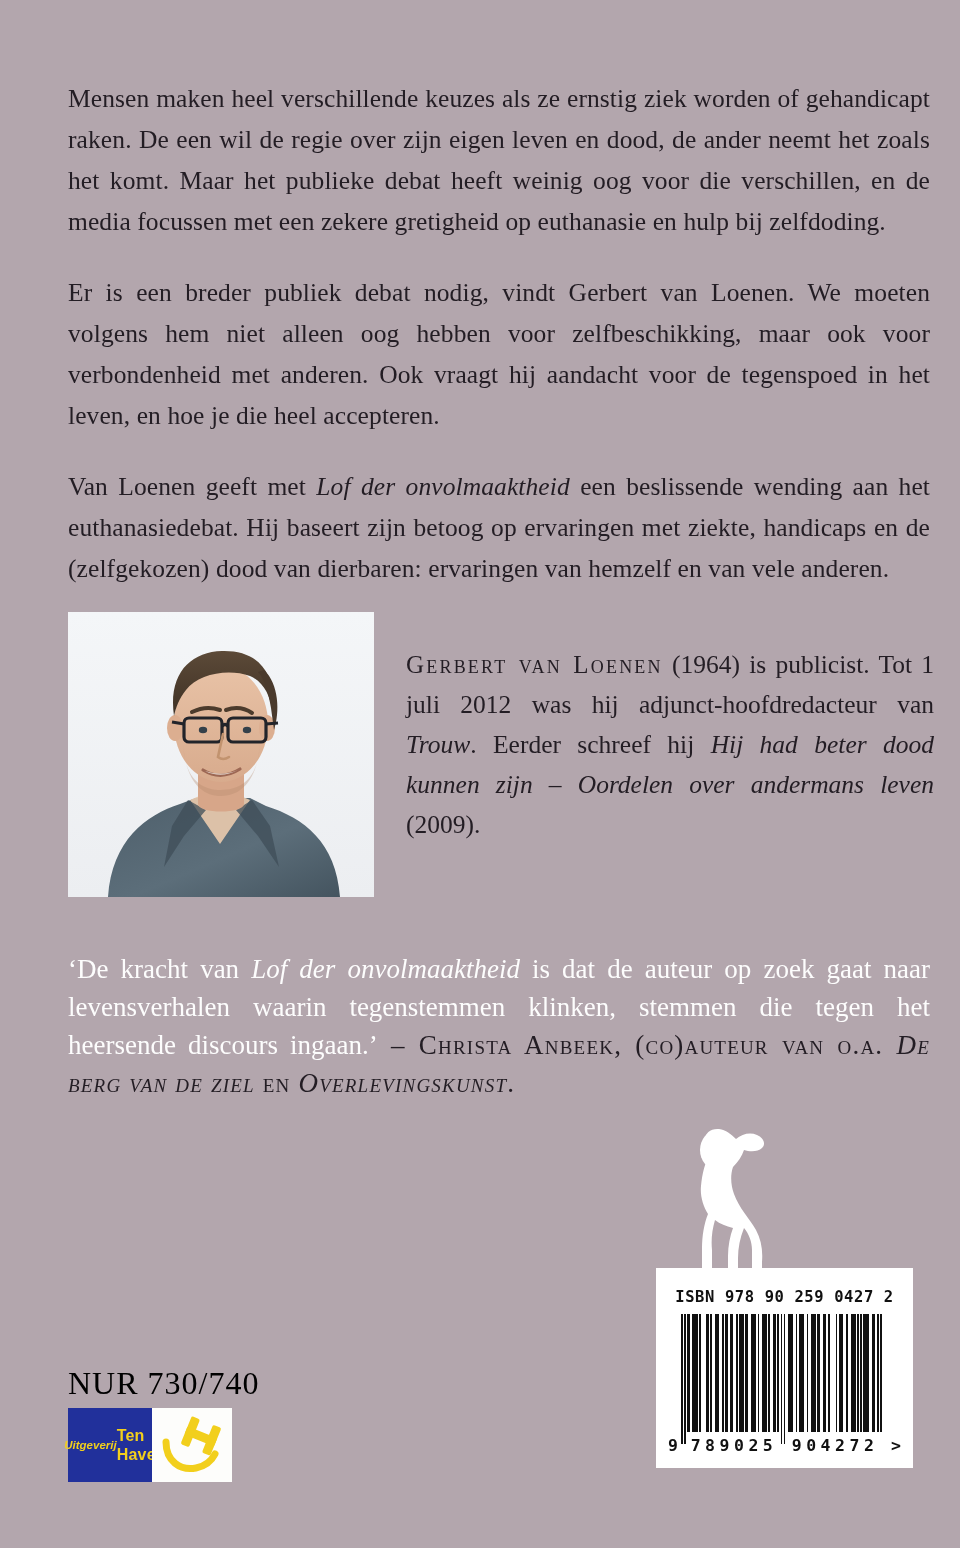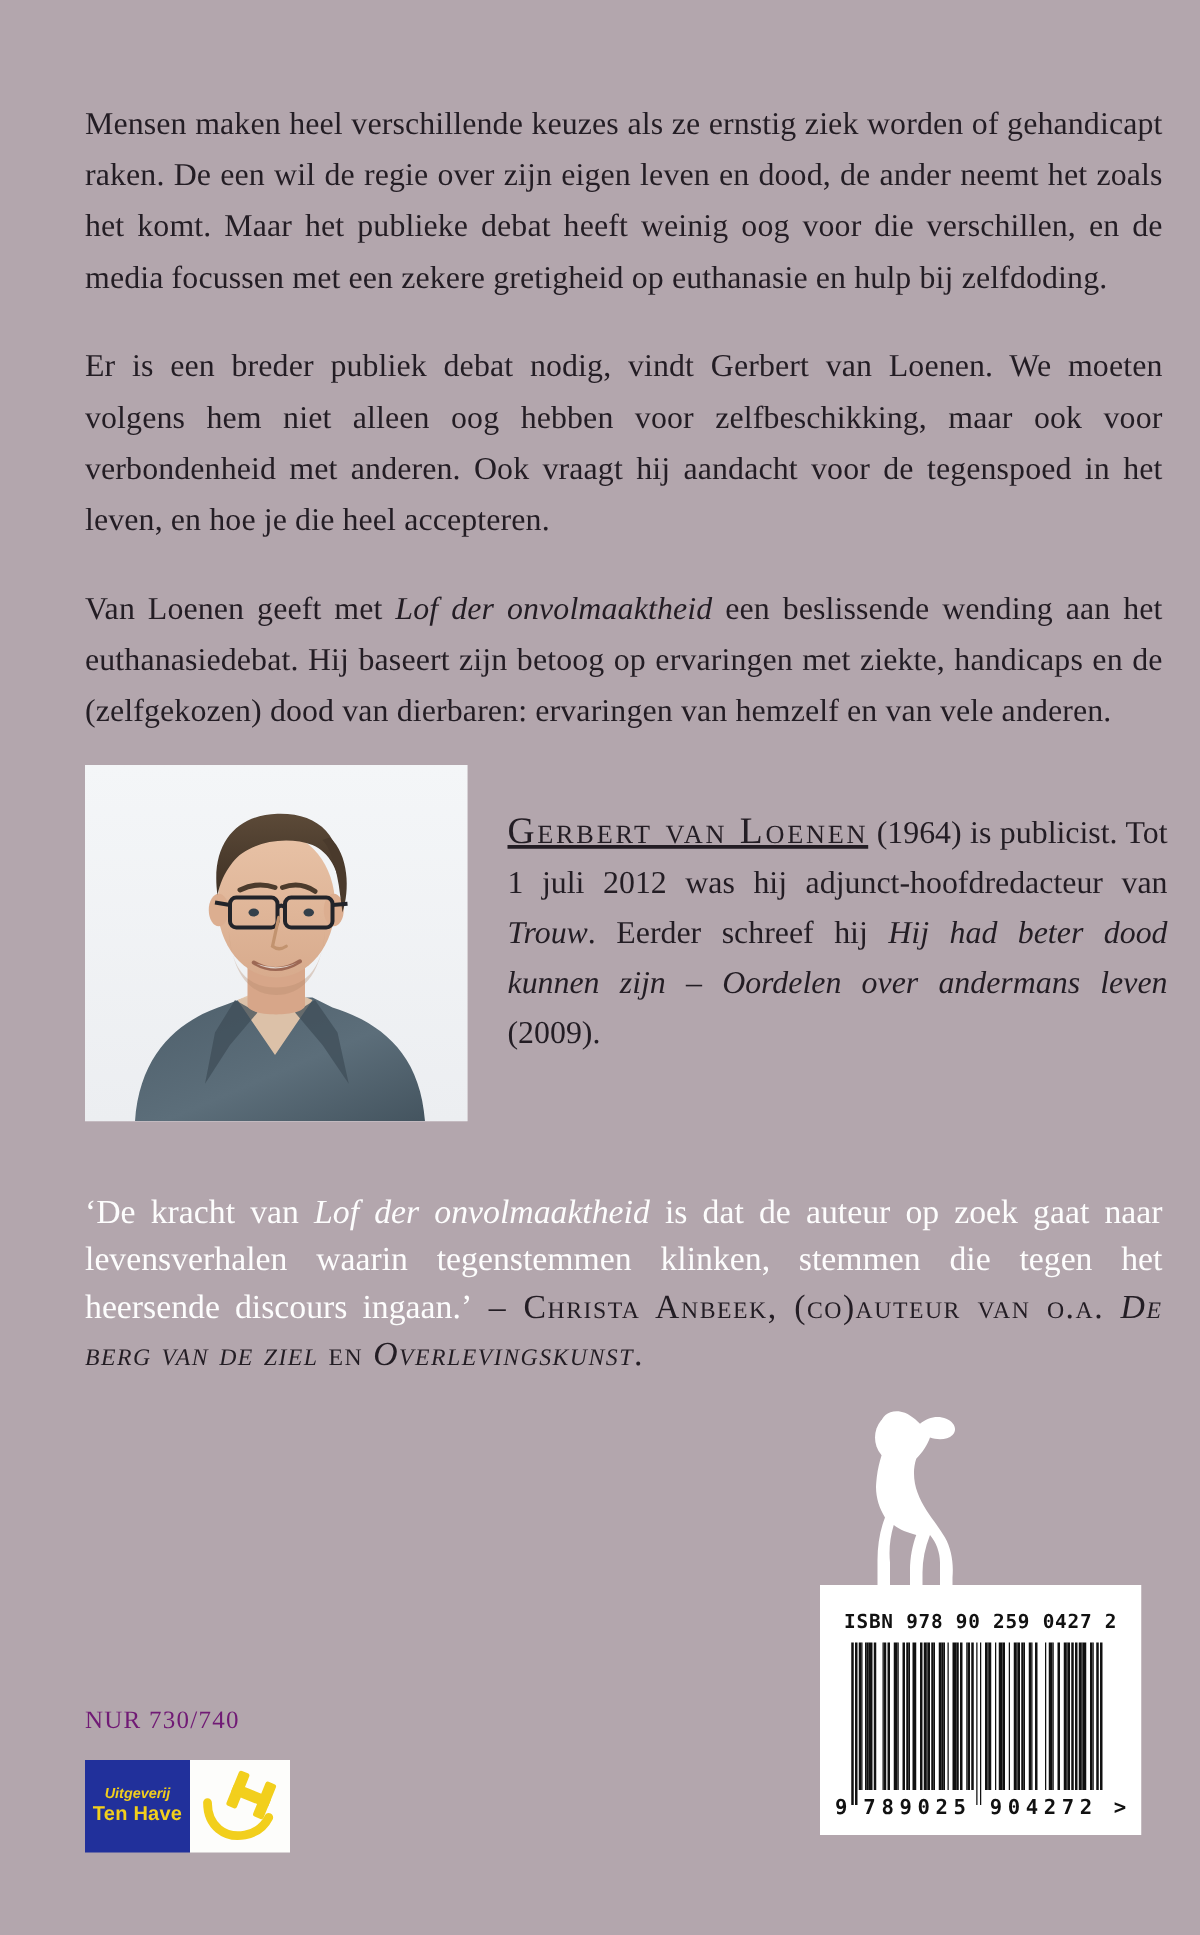--- a/index.html
+++ b/index.html
@@ -60,22 +60,21 @@
     top: 645px;
     width: 528px;
     font-size: 25.5px;
     line-height: 40px;
     color: #231d24;
     text-align: justify;
   }
   .bio .sc {
     font-variant: small-caps;
     letter-spacing: 2.2px;
-    font-size: 30px;
-    text-decoration: underline;
+    font-size: 25px;
   }
   .bio i { font-style: italic; }
 
   
   .quote {
     position: absolute;
     left: 68px;
     top: 950px;
     width: 862px;
     font-size: 27px;
@@ -149,41 +148,41 @@
     justify-content: space-between;
     padding: 0 12px;
     box-sizing: border-box;
   }
 
   
   .nur {
     position: absolute;
     left: 68px;
     top: 1365px;
-    font-size: 20px;
+    font-size: 32px;
     font-variant: small-caps;
     letter-spacing: 1px;
-    color: #701a75;
+    color: #000000;
   }
 
   
   .publisher-logo {
     position: absolute;
     left: 68px;
     top: 1408px;
     width: 164px;
     height: 74px;
     display: flex;
   }
   .logo-blue {
     width: 84px;
     height: 100%;
     background: #21309b;
     display: flex;
-    flex-direction: column;
+    flex-direction: row;
     align-items: center;
     justify-content: center;
     font-family: "Liberation Sans", sans-serif;
     color: #f2cf1c;
   }
   .logo-blue .l1 {
     font-size: 11.5px;
     font-style: italic;
     font-weight: bold;
     line-height: 13px;

